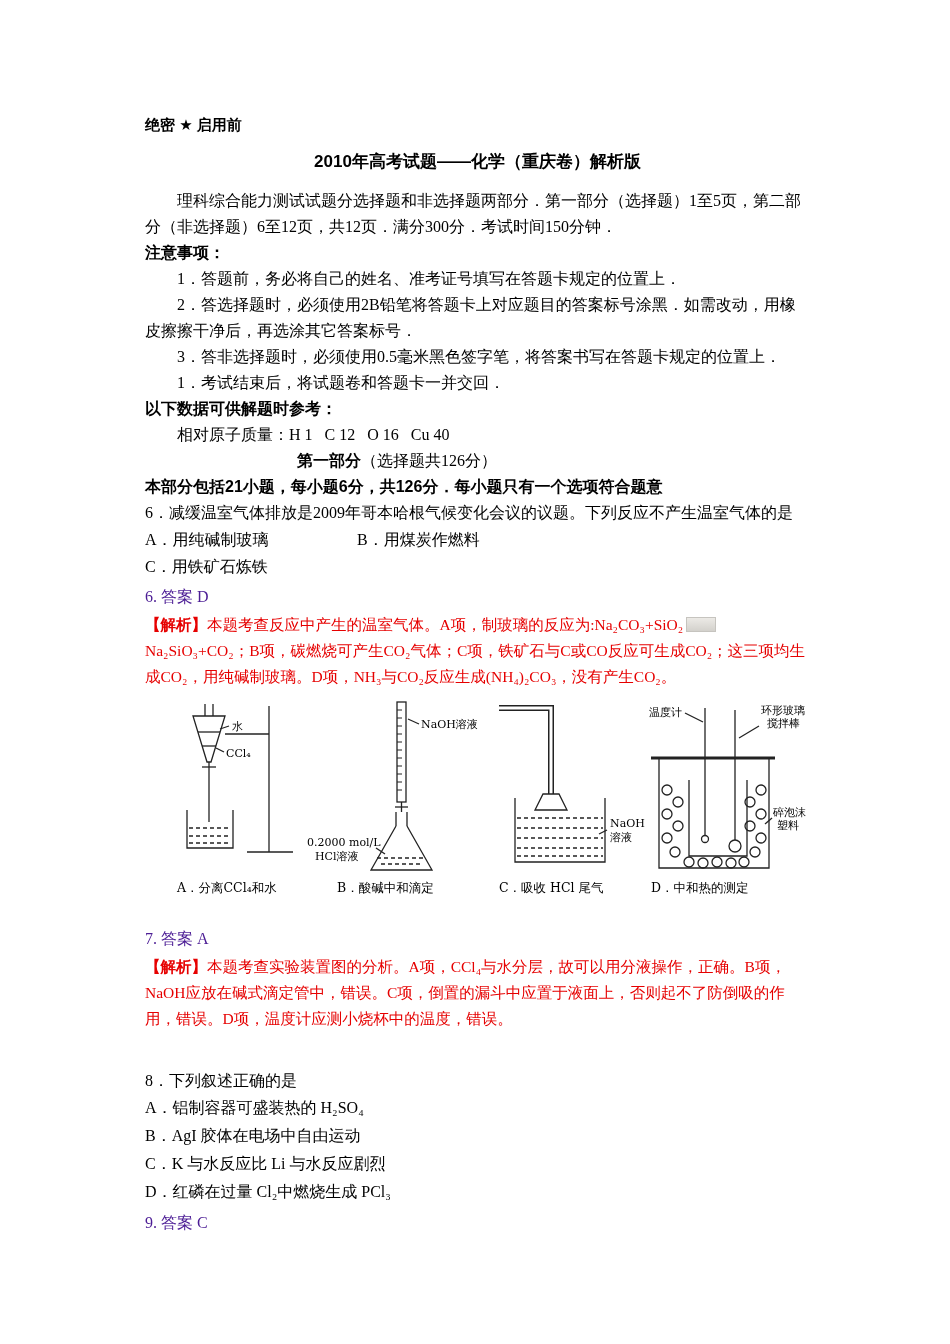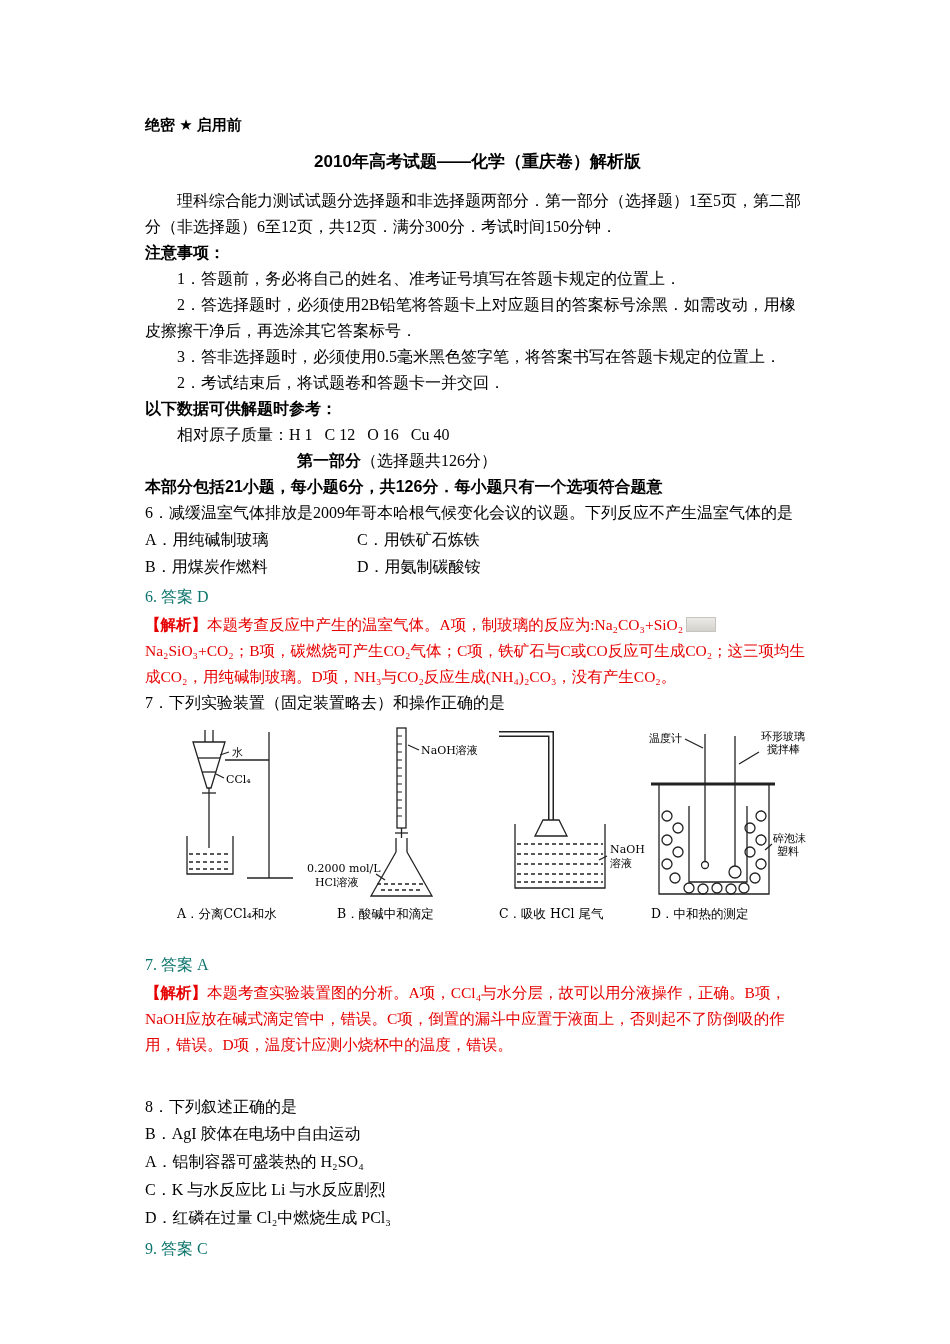--- a/index.html
+++ b/index.html
@@ -7,21 +7,21 @@
   body { width:950px; height:1344px; font-family:"Liberation Serif","DejaVu Serif",serif; color:#000; }
   .page { position:relative; width:950px; height:1344px; background:#fff; padding:112px 140px 32px 145px; font-size:16px; line-height:26px; overflow:hidden; }
   .classified { font-family:"Liberation Sans","DejaVu Sans",sans-serif; font-weight:700; font-size:15px; margin-bottom:4px; }
   .title { font-family:"Liberation Sans","DejaVu Sans",sans-serif; font-weight:700; font-size:17px; line-height:32px; text-align:center; margin:8px 0 10px; }
   .para { margin:0; }
   .indent { text-indent:2em; }
   .pre { white-space:pre-wrap; }
   .bold-head { font-family:"Liberation Sans","DejaVu Sans",sans-serif; font-weight:700; }
   .part-heading { margin-left:152px; }
   .options-grid { display:grid; grid-template-columns:212px 1fr; max-width:560px; line-height:27px; }
-  .red { color:#0f766e; }
+  .red { color:#4c1d95; }
   .ans { margin:4px 0 2px; }
   .analysis { color:#e60000; font-size:15.5px; line-height:26px; }
   .analysis .label { font-family:"Liberation Sans","DejaVu Sans",sans-serif; font-weight:700; }
   .cond-img { display:inline-block; width:30px; height:15px; background:linear-gradient(#eceae6,#d3d1cc); border:1px solid #c6c4bf; vertical-align:-2px; margin:0 3px; }
   .figure-wrap { margin:6px 0 16px 24px; }
   svg text { font-family:"DejaVu Serif","Liberation Serif",serif; font-size:11px; fill:#000; }
   svg text.cap { font-size:12.5px; }
   .q8-stem { margin-top:36px; }
   .q8-opt { line-height:28px; }
 </style>
@@ -32,42 +32,40 @@
 
   <div class="classified">绝密 ★ 启用前</div>
   <h1 class="title">2010年高考试题——化学（重庆卷）解析版</h1>
 
   <p class="para indent">理科综合能力测试试题分选择题和非选择题两部分．第一部分（选择题）1至5页，第二部分（非选择题）6至12页，共12页．满分300分．考试时间150分钟．</p>
 
   <div class="bold-head">注意事项：</div>
   <p class="para indent">1．答题前，务必将自己的姓名、准考证号填写在答题卡规定的位置上．</p>
   <p class="para indent">2．答选择题时，必须使用2B铅笔将答题卡上对应题目的答案标号涂黑．如需改动，用橡皮擦擦干净后，再选涂其它答案标号．</p>
   <p class="para indent">3．答非选择题时，必须使用0.5毫米黑色签字笔，将答案书写在答题卡规定的位置上．</p>
-  <p class="para indent">2．考试结束后，将试题卷和答题卡一并交回．</p>
+  <p class="para indent">1．考试结束后，将试题卷和答题卡一并交回．</p>
 
   <div class="bold-head">以下数据可供解题时参考：</div>
   <p class="para indent pre">相对原子质量：H 1   C 12   O 16   Cu 40</p>
 
   <div class="part-heading"><span class="bold-head">第一部分</span><span>（选择题共126分）</span></div>
   <div class="bold-head">本部分包括21小题，每小题6分，共126分．每小题只有一个选项符合题意</div>
 
   <section>
     <p class="para">6．减缓温室气体排放是2009年哥本哈根气候变化会议的议题。下列反应不产生温室气体的是</p>
     <div class="options-grid">
       <div>A．用纯碱制玻璃</div>
+      <div>B．用煤炭作燃料</div>
       <div>C．用铁矿石炼铁</div>
-      <div>B．用煤炭作燃料</div>
-      <div>D．用氨制碳酸铵</div>
     </div>
     <p class="red ans">6. 答案 D</p>
     <p class="analysis"><span class="label">【解析】</span><span>本题考查反应中产生的温室气体。A项，制玻璃的反应为:Na₂CO₃+SiO₂</span><span class="cond-img"></span><span>Na₂SiO₃+CO₂；B项，碳燃烧可产生CO₂气体；C项，铁矿石与C或CO反应可生成CO₂；这三项均生成CO₂，用纯碱制玻璃。D项，NH₃与CO₂反应生成(NH₄)₂CO₃，没有产生CO₂。</span></p>
   </section>
 
   <section>
-    <p class="para">7．下列实验装置（固定装置略去）和操作正确的是</p>
 
     <div class="figure-wrap">
       <svg viewBox="0 0 640 206" width="640" height="206">
 
         <g stroke="#222" fill="none" stroke-width="1.3">
           <line x1="100" y1="10" x2="100" y2="156"></line>
           <line x1="78" y1="156" x2="124" y2="156"></line>
           <line x1="56" y1="38" x2="100" y2="38"></line>
           <line x1="36" y1="8" x2="36" y2="20"></line>
           <line x1="44" y1="8" x2="44" y2="20"></line>
@@ -179,20 +177,20 @@
         <text x="482" y="196" class="cap">D．中和热的测定</text>
       </svg>
     </div>
 
     <p class="red ans">7. 答案 A</p>
     <p class="analysis"><span class="label">【解析】</span><span>本题考查实验装置图的分析。A项，CCl₄与水分层，故可以用分液操作，正确。B项，NaOH应放在碱式滴定管中，错误。C项，倒置的漏斗中应置于液面上，否则起不了防倒吸的作用，错误。D项，温度计应测小烧杯中的温度，错误。</span></p>
   </section>
 
   <section>
     <p class="para q8-stem">8．下列叙述正确的是</p>
+    <p class="para q8-opt">A．铝制容器可盛装热的 H₂SO₄</p>
     <p class="para q8-opt">B．AgI 胶体在电场中自由运动</p>
-    <p class="para q8-opt">A．铝制容器可盛装热的 H₂SO₄</p>
     <p class="para q8-opt">C．K 与水反应比 Li 与水反应剧烈</p>
     <p class="para q8-opt">D．红磷在过量 Cl₂中燃烧生成 PCl₃</p>
     <p class="red ans">9. 答案 C</p>
   </section>
 
 </div>
 
 </body></html>

